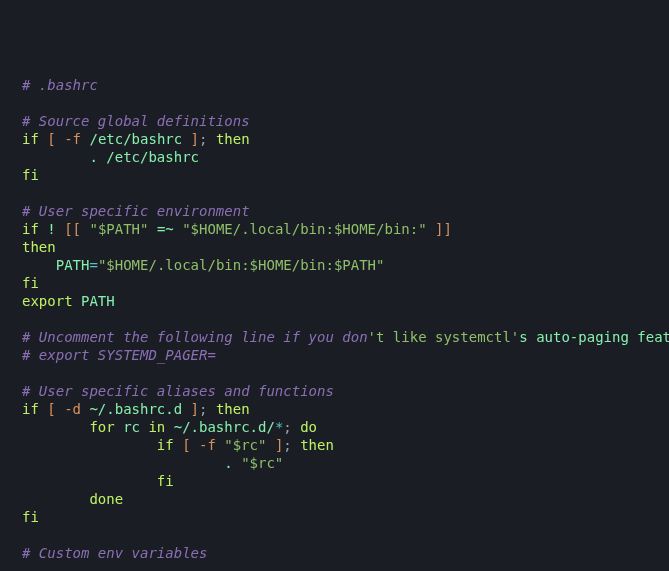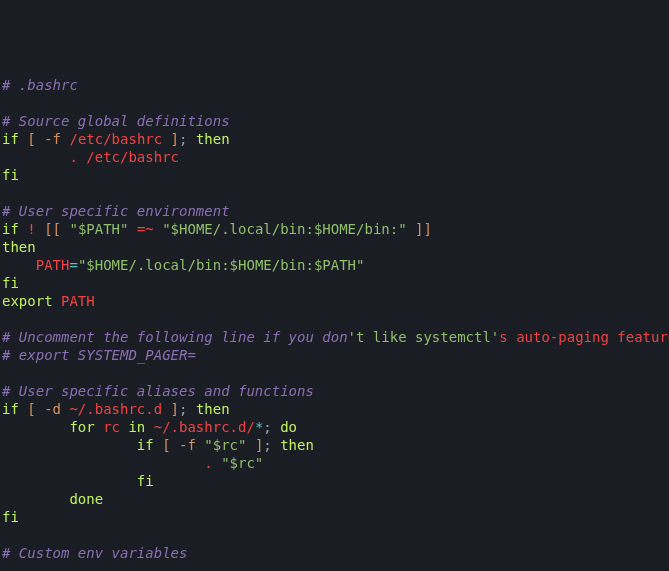--- a/index.html
+++ b/index.html
@@ -15,23 +15,23 @@
     height: 571px;
     overflow: hidden;
   }
   .c-comment  { color: #8a6fb5; font-style: italic; }
   .c-kw       { color: #bef264; }
   .c-builtin  { color: #d7915f; }
   .c-flag     { color: #d7915f; }
   .c-str      { color: #8fbf6b; }
   .c-op       { color: #5ac1c2; }
   .c-punct    { color: #9da2b3; }
-  .c-word     { color: #ef4444; }
+  .c-word     { color: #86efac; }
   .c-eq       { color: #5ac1c2; }
-  .line { display: block; }
+  .line { display: block; margin-left: 20px; }
 </style>
 </head>
 <body>
 
 
 
 <div id="code"><span class="line"><span class="c-comment"># .bashrc</span></span><span class="line"> </span><span class="line"><span class="c-comment"># Source global definitions</span></span><span class="line"><span class="c-kw">if</span><span class="c-word"> </span><span class="c-builtin">[</span><span class="c-word"> </span><span class="c-flag">-f</span><span class="c-word"> /etc/bashrc </span><span class="c-builtin">]</span><span class="c-punct">;</span><span class="c-kw"> then</span></span><span class="line"><span class="c-word">        . /etc/bashrc</span></span><span class="line"><span class="c-kw">fi</span></span><span class="line"> </span><span class="line"><span class="c-comment"># User specific environment</span></span><span class="line"><span class="c-kw">if</span><span class="c-word"> ! </span><span class="c-builtin">[[ </span><span class="c-str">"$PATH"</span><span class="c-word"> =~ </span><span class="c-str">"$HOME/.local/bin:$HOME/bin:"</span><span class="c-builtin"> ]]</span></span><span class="line"><span class="c-kw">then</span></span><span class="line"><span class="c-word">    PATH</span><span class="c-eq">=</span><span class="c-str">"$HOME/.local/bin:$HOME/bin:$PATH"</span></span><span class="line"><span class="c-kw">fi</span></span><span class="line"><span class="c-kw">export</span><span class="c-word"> PATH</span></span><span class="line"> </span><span class="line"><span class="c-comment"># Uncomment the following line if you don</span><span class="c-str">'t like systemctl'</span><span class="c-word">s auto-paging feature:</span></span><span class="line"><span class="c-comment"># export SYSTEMD_PAGER=</span></span><span class="line"> </span><span class="line"><span class="c-comment"># User specific aliases and functions</span></span><span class="line"><span class="c-kw">if</span><span class="c-builtin"> [ </span><span class="c-flag">-d</span><span class="c-word"> ~/.bashrc.d </span><span class="c-builtin">]</span><span class="c-punct">;</span><span class="c-kw"> then</span></span><span class="line"><span class="c-kw">        for</span><span class="c-word"> rc </span><span class="c-kw">in</span><span class="c-word"> ~/.bashrc.d/</span><span class="c-op">*</span><span class="c-punct">;</span><span class="c-kw"> do</span></span><span class="line"><span class="c-kw">                if</span><span class="c-builtin"> [ </span><span class="c-flag">-f</span><span class="c-str"> "$rc"</span><span class="c-builtin"> ]</span><span class="c-punct">;</span><span class="c-kw"> then</span></span><span class="line"><span class="c-word">                        . </span><span class="c-str">"$rc"</span></span><span class="line"><span class="c-kw">                fi</span></span><span class="line"><span class="c-kw">        done</span></span><span class="line"><span class="c-kw">fi</span></span><span class="line"> </span><span class="line"><span class="c-comment"># Custom env variables</span></span><span class="line"> </span></div>
 
 
 

